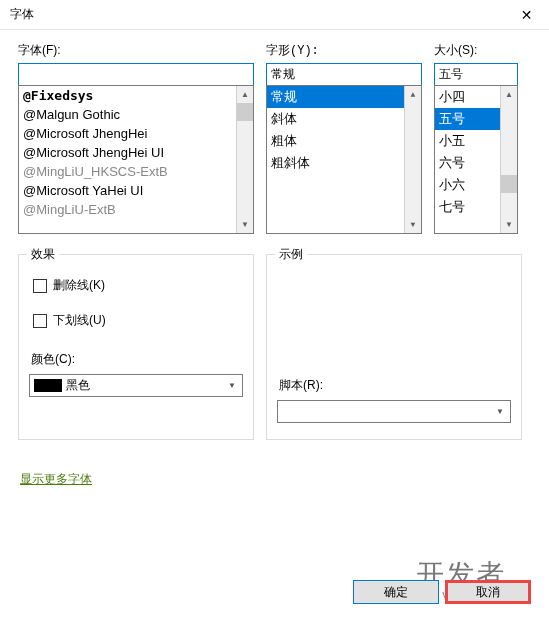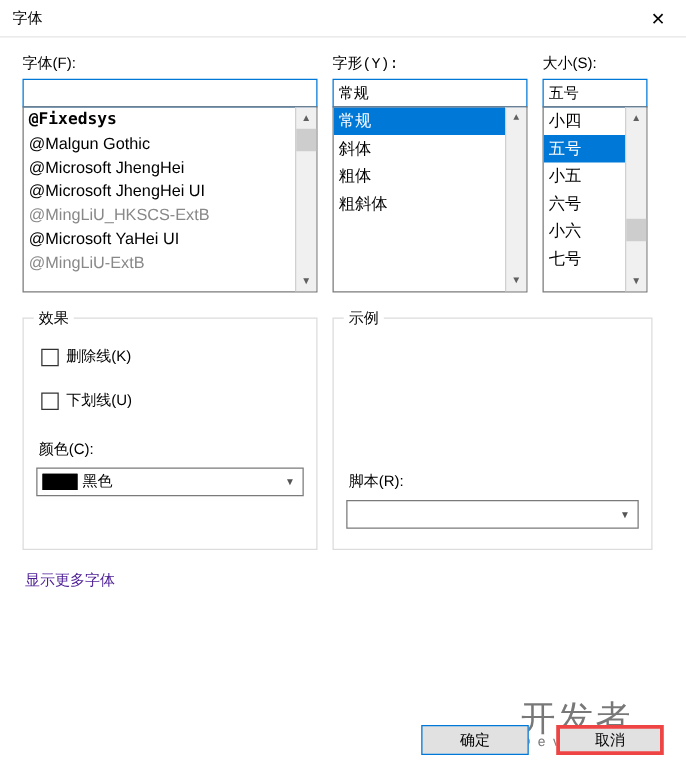--- a/index.html
+++ b/index.html
@@ -30,22 +30,22 @@
 .gb-effects { width: 236px; height: 186px; }
 .gb-sample { width: 256px; height: 186px; }
 .chk-row { display: flex; align-items: center; margin: 10px 0 0 4px; gap: 6px; }
 .chk { width: 14px; height: 14px; border: 1px solid #333; display: inline-block; }
 .color-lbl { margin: 22px 0 6px 2px; }
 .combo { border: 1px solid #7a7a7a; height: 23px; display: flex; align-items: center; padding: 0 2px 0 4px; justify-content: space-between; }
 .combo .swatch { width: 28px; height: 13px; background: #000; border: 1px solid #000; margin-right: 4px; }
 .combo .txt { flex: 1; }
 .combo .arrow { font-size: 8px; color: #555; padding: 0 4px; }
 .script-lbl { margin: 110px 0 6px 2px; }
-.link { color: #4c1d95; margin: 16px 0 0 2px; display: inline-block; cursor: pointer; }
-.btnbar { position: absolute; right: 18px; bottom: 14px; display: flex; gap: 22px; }
+.link { color: #4d7c0f; margin: 31px 0 0 2px; display: inline-block; cursor: pointer; text-decoration: underline; }
+.btnbar { position: absolute; right: 18px; bottom: 14px; display: flex; gap: 6px; }
 .btn { width: 86px; height: 24px; border: 3px solid #ef4444; background: #e1e1e1; font-family: inherit; font-size: 12px; cursor: default; }
 .btn.primary { border: 1px solid #0078d7; }
 .watermark { position: absolute; right: 20px; bottom: 18px; font-size: 28px; color: #404040; letter-spacing: 2px; pointer-events: none; opacity: 0.7; font-family: "Segoe UI", sans-serif; }
 .watermark .sub { font-size: 11px; letter-spacing: 6px; display: block; text-align: center; margin-top: -6px; }
 </style>
 </head>
 <body>
 
 <div class="titlebar">
   <span>字体</span>

